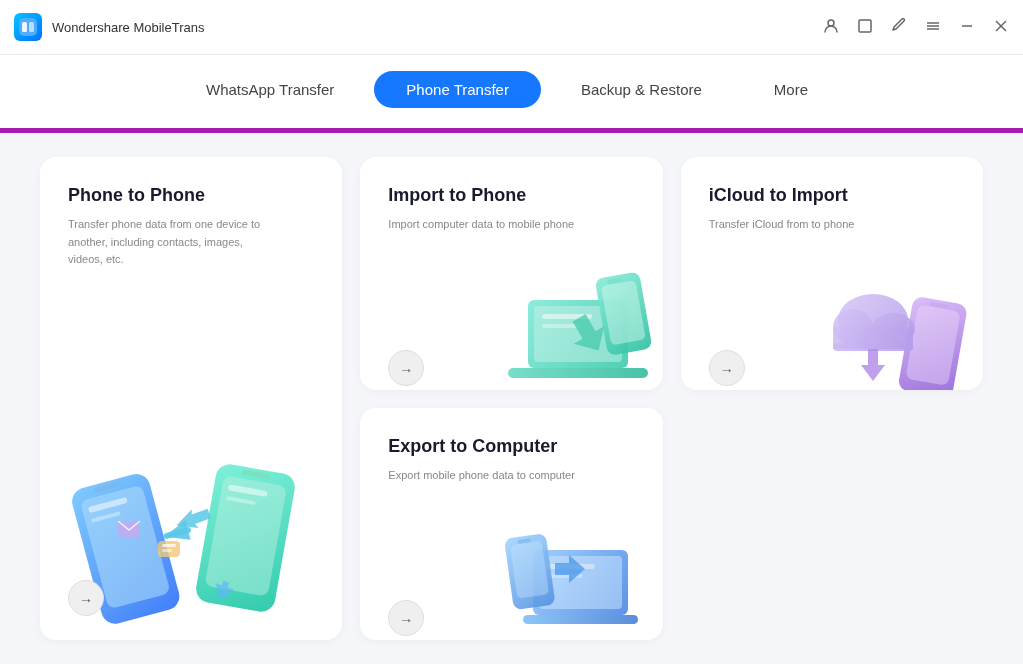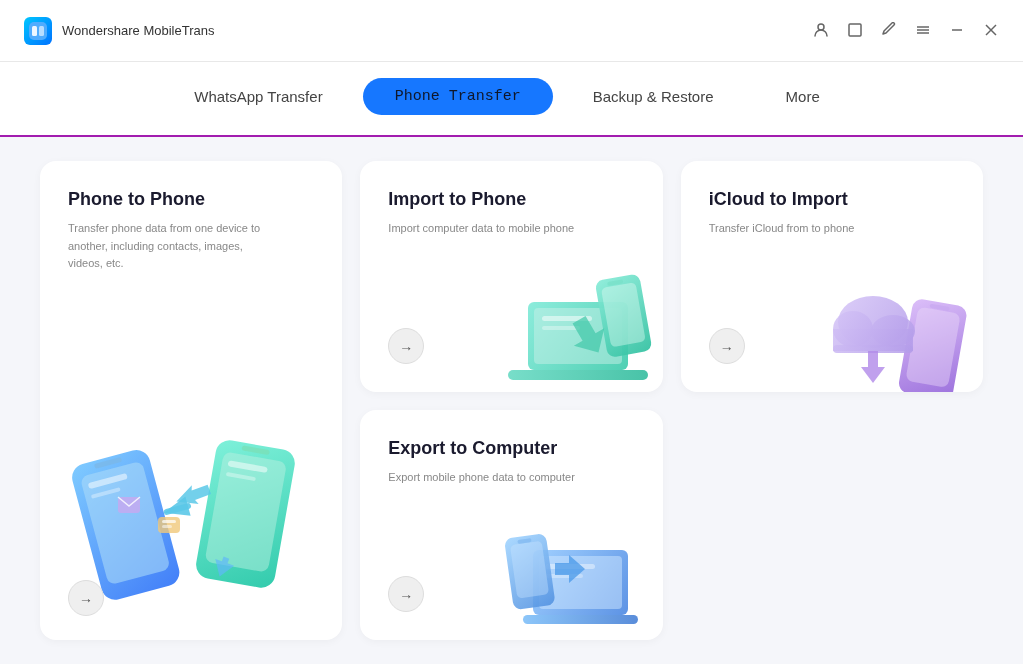--- a/index.html
+++ b/index.html
@@ -9,24 +9,24 @@
       width: 1023px;
       height: 664px;
       overflow: hidden;
       display: flex;
       flex-direction: column;
     }
 
     
     .title-bar {
       background: #ffffff;
-      height: 62px;
+      height: 55px;
       display: flex;
       align-items: center;
-      padding: 0 24px;
+      padding: 0 14px;
       border-bottom: 1px solid #e8e8e8;
       flex-shrink: 0;
     }
     .app-logo {
       width: 28px;
       height: 28px;
       border-radius: 6px;
       background: linear-gradient(135deg, #00c6ff, #0072ff);
       display: flex;
       align-items: center;
@@ -53,55 +53,54 @@
     }
 
     
     .nav-bar {
       background: #ffffff;
       padding: 16px 9px 20px 0;
       display: flex;
       justify-content: center;
       gap: 8px;
       flex-shrink: 0;
-      border-bottom: 2px solid #a21caf;
+      border-bottom: 5px solid #a21caf;
     }
     .nav-tab {
       padding: 10px 32px;
       border-radius: 30px;
       font-size: 15px;
       font-weight: 500;
       cursor: pointer;
       border: none;
       background: transparent;
       color: #444;
       transition: background 0.2s;
     }
     .nav-tab.active {
       background: #1677ff;
-      color: #0f172a;
-      font-family: Liberation Mono, monospace;
+      color: #ffffff;
     }
 
     
     .main-content {
       flex: 1;
       padding: 24px 40px;
       display: grid;
       grid-template-columns: 1fr 1fr 1fr;
       grid-template-rows: 1fr 1fr;
       gap: 18px;
       overflow: hidden;
     }
 
     
     .card {
       background: #ffffff;
       border-radius: 16px;
-      padding: 28px 28px 28px 28px;
+      padding: 28px 28px 4px 28px;
       display: flex;
       flex-direction: column;
       position: relative;
       overflow: hidden;
       box-shadow: 0 2px 8px rgba(0,0,0,0.04);
     }
     .card-large {
       grid-row: span 2;
     }
     .card-title {

